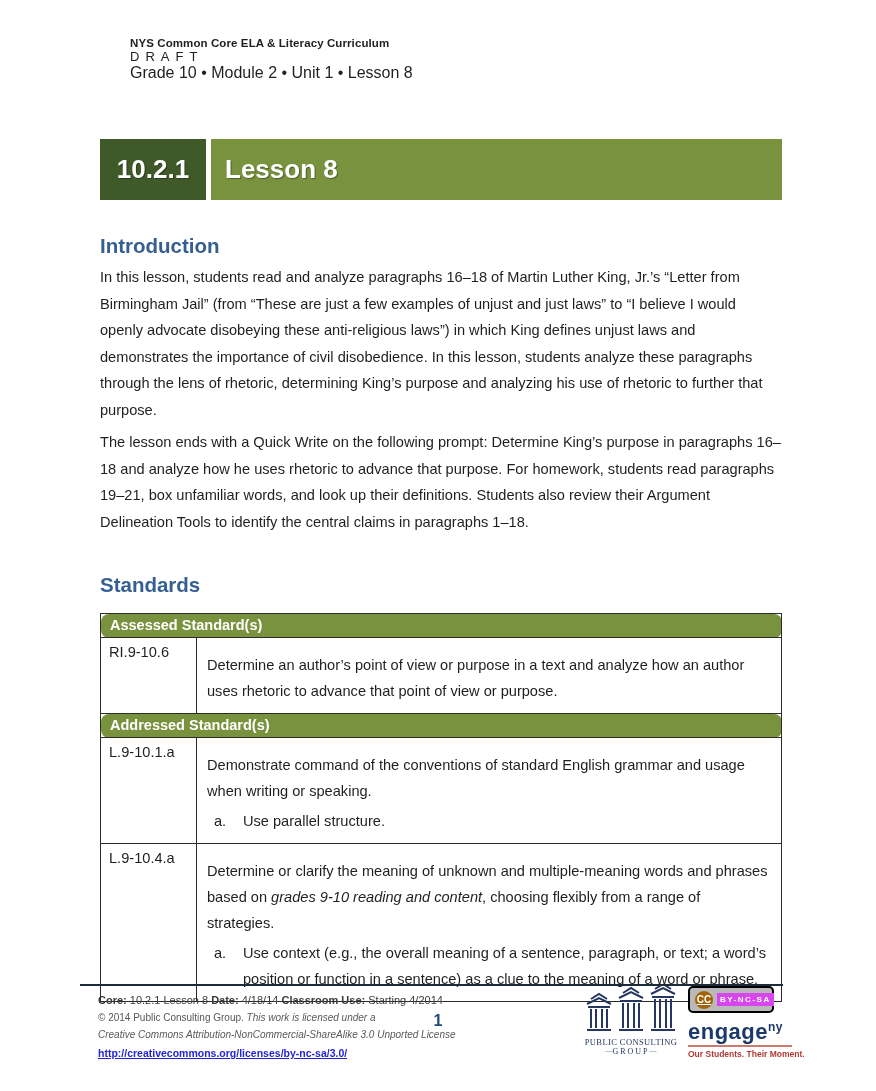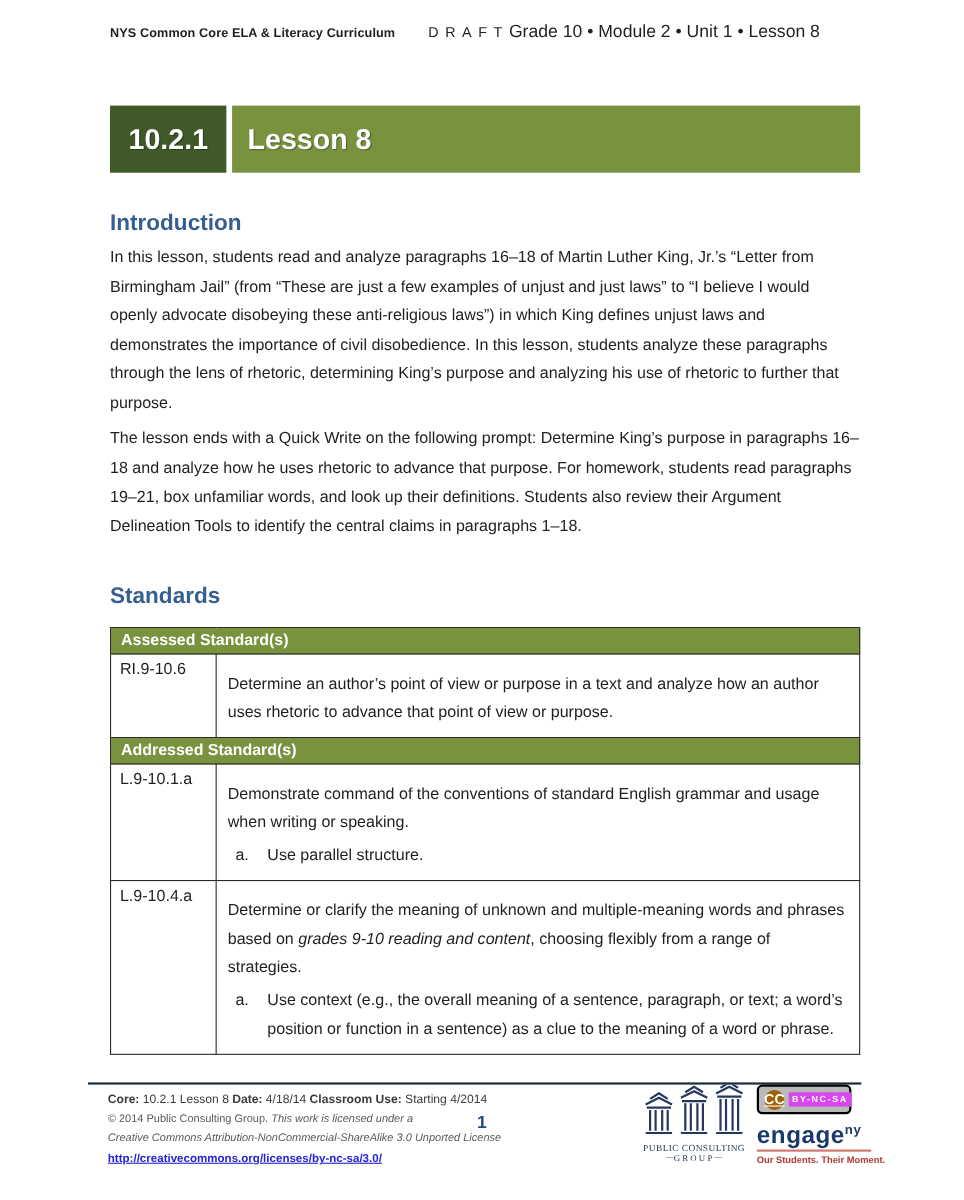--- a/index.html
+++ b/index.html
@@ -11,22 +11,22 @@
     --logo-navy:#26375f;
     --tagline-red:#b03a33;
     --body-text:#1f1f1f;
   }
   *{margin:0;padding:0;box-sizing:border-box;}
   html,body{background:#ffffff;}
   body{font-family:"Liberation Sans","DejaVu Sans",sans-serif;color:var(--body-text);}
   .page{position:relative;width:876px;height:1091px;background:#fff;overflow:hidden;}
 
   
-  .running-header{display:flex;align-items:baseline;justify-content:flex-start;
-    padding:21px 94px 0 100px;}
+  .running-header{display:flex;align-items:baseline;justify-content:center;
+    padding:37px 94px 0 100px;flex-direction:column;}
   .rh-left{font-size:11.5px;font-weight:bold;letter-spacing:.1px;}
   .rh-center{font-size:13px;letter-spacing:6px;color:#222;margin-left:30px;}
   .rh-right{font-size:16px;}
 
   
   .banner{display:flex;margin:57px 94px 0 100px;height:61px;}
   .banner .code-box{width:106px;background:var(--green-dark);color:#fff;
     display:flex;align-items:center;justify-content:center;
     font-size:26px;font-weight:bold;text-shadow:1px 1px 1px rgba(0,0,0,.35);}
   .banner .gap{width:5px;background:#fff;}
@@ -36,21 +36,21 @@
 
   
   .content{padding:0 94px 0 100px;}
   h2.section-heading{color:var(--heading-blue);font-size:20.5px;font-weight:bold;margin-top:34px;}
   .body-p{font-size:14.6px;line-height:26.5px;margin-top:6px;max-width:682px;}
 
   
   table.standards{border-collapse:collapse;width:682px;margin-top:16px;}
   table.standards td{border:1px solid #2b2b2b;vertical-align:top;}
   td.sec-header{background:var(--green-light);color:#fff;font-weight:bold;
-    font-size:14.5px;padding:3px 9px 4px 9px;}
+    font-size:14.5px;padding:3px 9px 4px 9px;border-radius:8px;}
   td.code-cell{width:96px;padding:6px 8px;font-size:14.6px;}
   td.desc-cell{padding:6px 10px 9px 10px;font-size:14.6px;line-height:26px;}
   .cell-p{margin-top:8px;}
   .list-item{display:flex;margin-top:4px;padding-left:7px;}
   .list-item .marker{width:29px;flex:0 0 29px;}
   .list-item .list-text{flex:1;}
 
   
   .footer-rule{position:absolute;left:80px;top:984px;width:703px;height:2px;background:#1c2b3a;}
   .footer-text{position:absolute;left:98px;top:992px;width:420px;}
@@ -66,21 +66,21 @@
   .pcg{width:102px;text-align:center;color:var(--logo-navy);}
   .pcg-name{font-family:"Liberation Serif","DejaVu Serif",serif;font-size:8.5px;
     letter-spacing:.4px;margin-top:1px;white-space:nowrap;}
   .pcg-group{font-family:"Liberation Serif","DejaVu Serif",serif;font-size:8px;
     letter-spacing:2px;margin-top:0;}
   .pcg-group:before,.pcg-group:after{content:"—";letter-spacing:0;font-size:7px;position:relative;top:-1px;}
   .right-logos{margin-left:6px;width:104px;}
   .cc-badge{display:flex;align-items:center;border:2px solid #000;border-radius:5px;
     background:#b9b9b9;height:27px;padding:0 5px;width:86px;}
   .cc-circle{width:18px;height:18px;border-radius:50%;background:#a16207;color:#fff;
-    font-size:13px;font-weight:bold;display:flex;align-items:center;justify-content:center;flex:0 0 18px;text-decoration:underline;}
+    font-size:10px;font-weight:bold;display:flex;align-items:center;justify-content:center;flex:0 0 18px;text-decoration:underline;}
   .cc-strip{background:#d946ef;color:#fff;font-size:8px;font-weight:bold;letter-spacing:1.5px;
     padding:2px 3px;margin-left:4px;white-space:nowrap;}
   .engage{margin-top:3px;color:#1b3a6b;font-size:22px;font-weight:bold;letter-spacing:.5px;line-height:22px;}
   .engage sup{font-size:12px;font-weight:bold;}
   .engage-rule{height:2px;background:#cf7a6e;margin-top:2px;width:104px;}
   .engage-tagline{margin-top:2px;font-size:8.5px;font-weight:bold;color:var(--tagline-red);white-space:nowrap;}
 </style>
 </head>
 <body>
 

